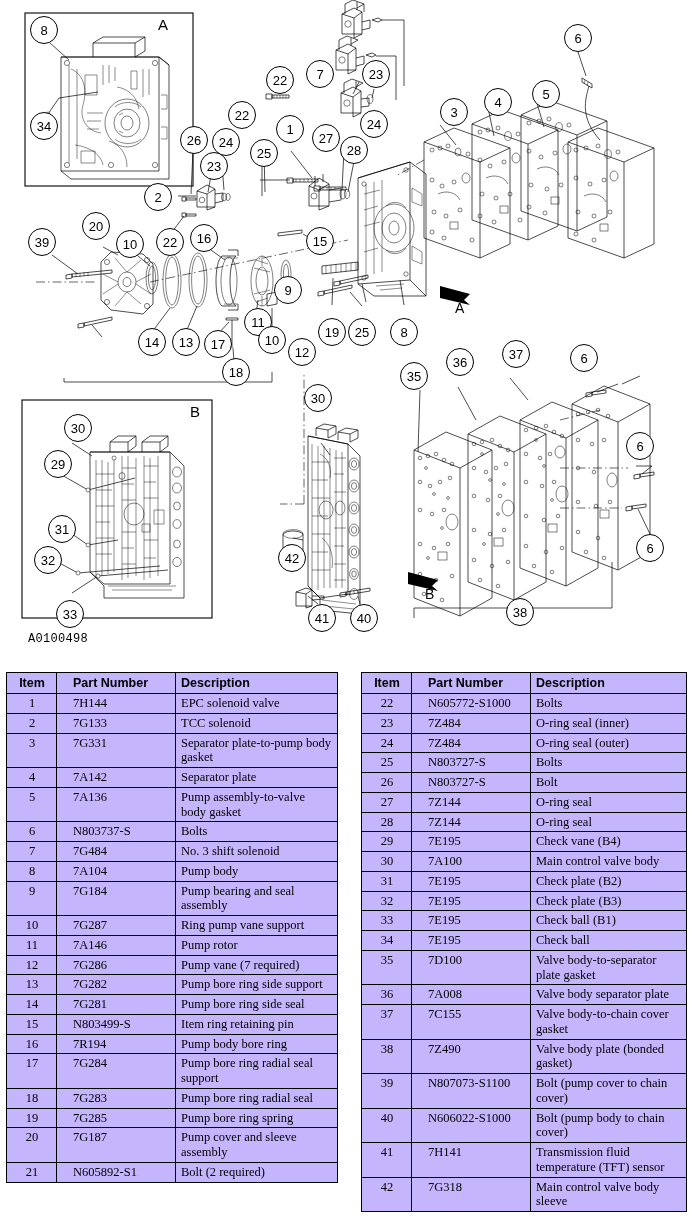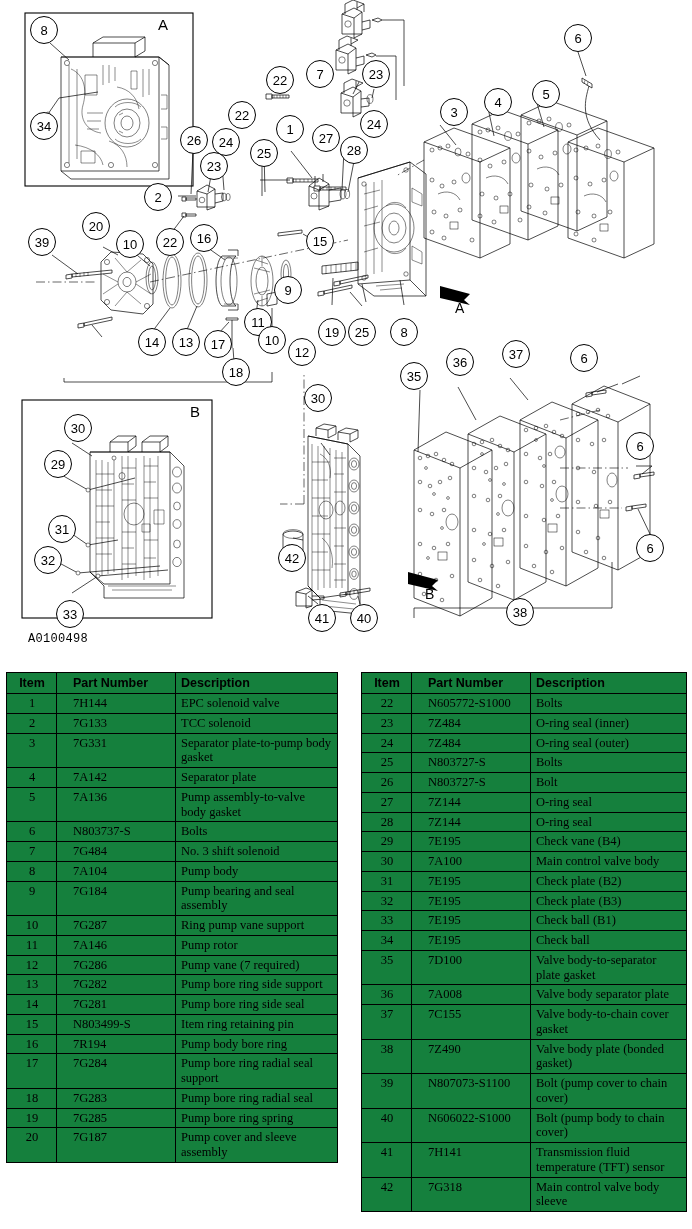--- a/index.html
+++ b/index.html
@@ -30,21 +30,21 @@
   .figure-id{
     position:absolute;left:28px;top:632px;
     font-family:Liberation Mono, monospace;font-size:12px;
     letter-spacing:.3px;z-index:5;
   }
 
   
   .tables{position:absolute;left:0;top:672px;width:692px;}
   table{
     border-collapse:collapse;position:absolute;top:0;
-    background:#15803d;
+    background:#c4b5fd;
   }
   table.left{left:6px;width:332px;}
   table.right{left:361px;width:326px;}
   th,td{
     border:1px solid #000;
     padding:2px 4px 2px 5px;
     vertical-align:top;
   }
   th{
     font-family:"Liberation Sans",sans-serif;
@@ -843,20 +843,25 @@
         <tr>
           <td class="c-item">19</td>
           <td class="c-part">7G285</td>
           <td>Pump bore ring spring</td>
         </tr>
         <tr>
           <td class="c-item">20</td>
           <td class="c-part">7G187</td>
           <td>Pump cover and sleeve assembly</td>
         </tr>
+        <tr>
+          <td class="c-item">21</td>
+          <td class="c-part">N605892-S1</td>
+          <td>Bolt (2 required)</td>
+        </tr>
       </tbody>
   </table>
 
   <table class="right tbl-outer">
     <thead>
       <tr>
         <th class="c-item">Item</th>
         <th class="c-part">Part Number</th>
         <th>Description</th>
       </tr>

